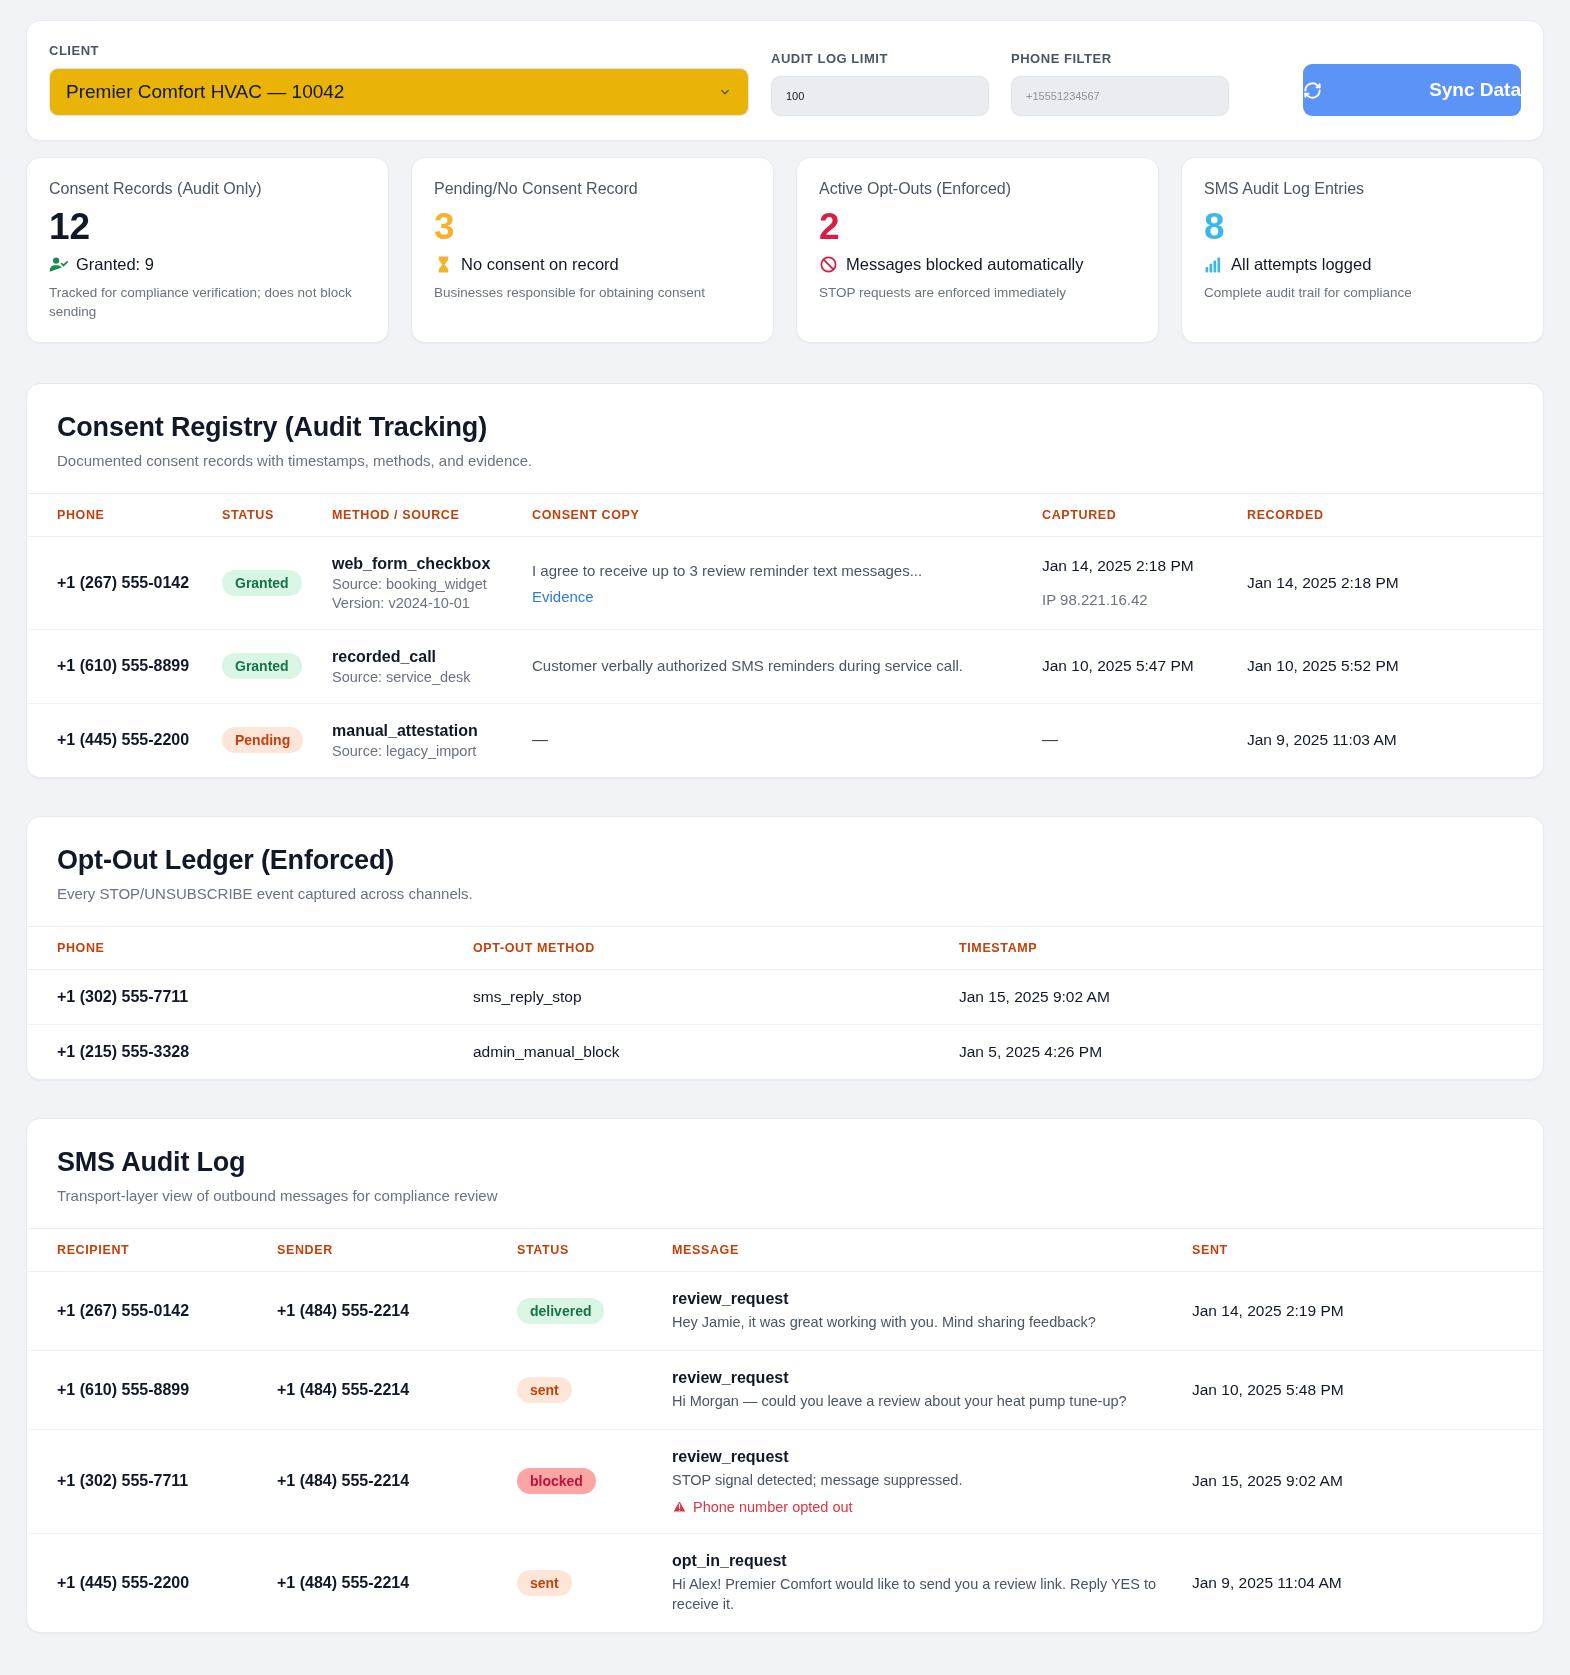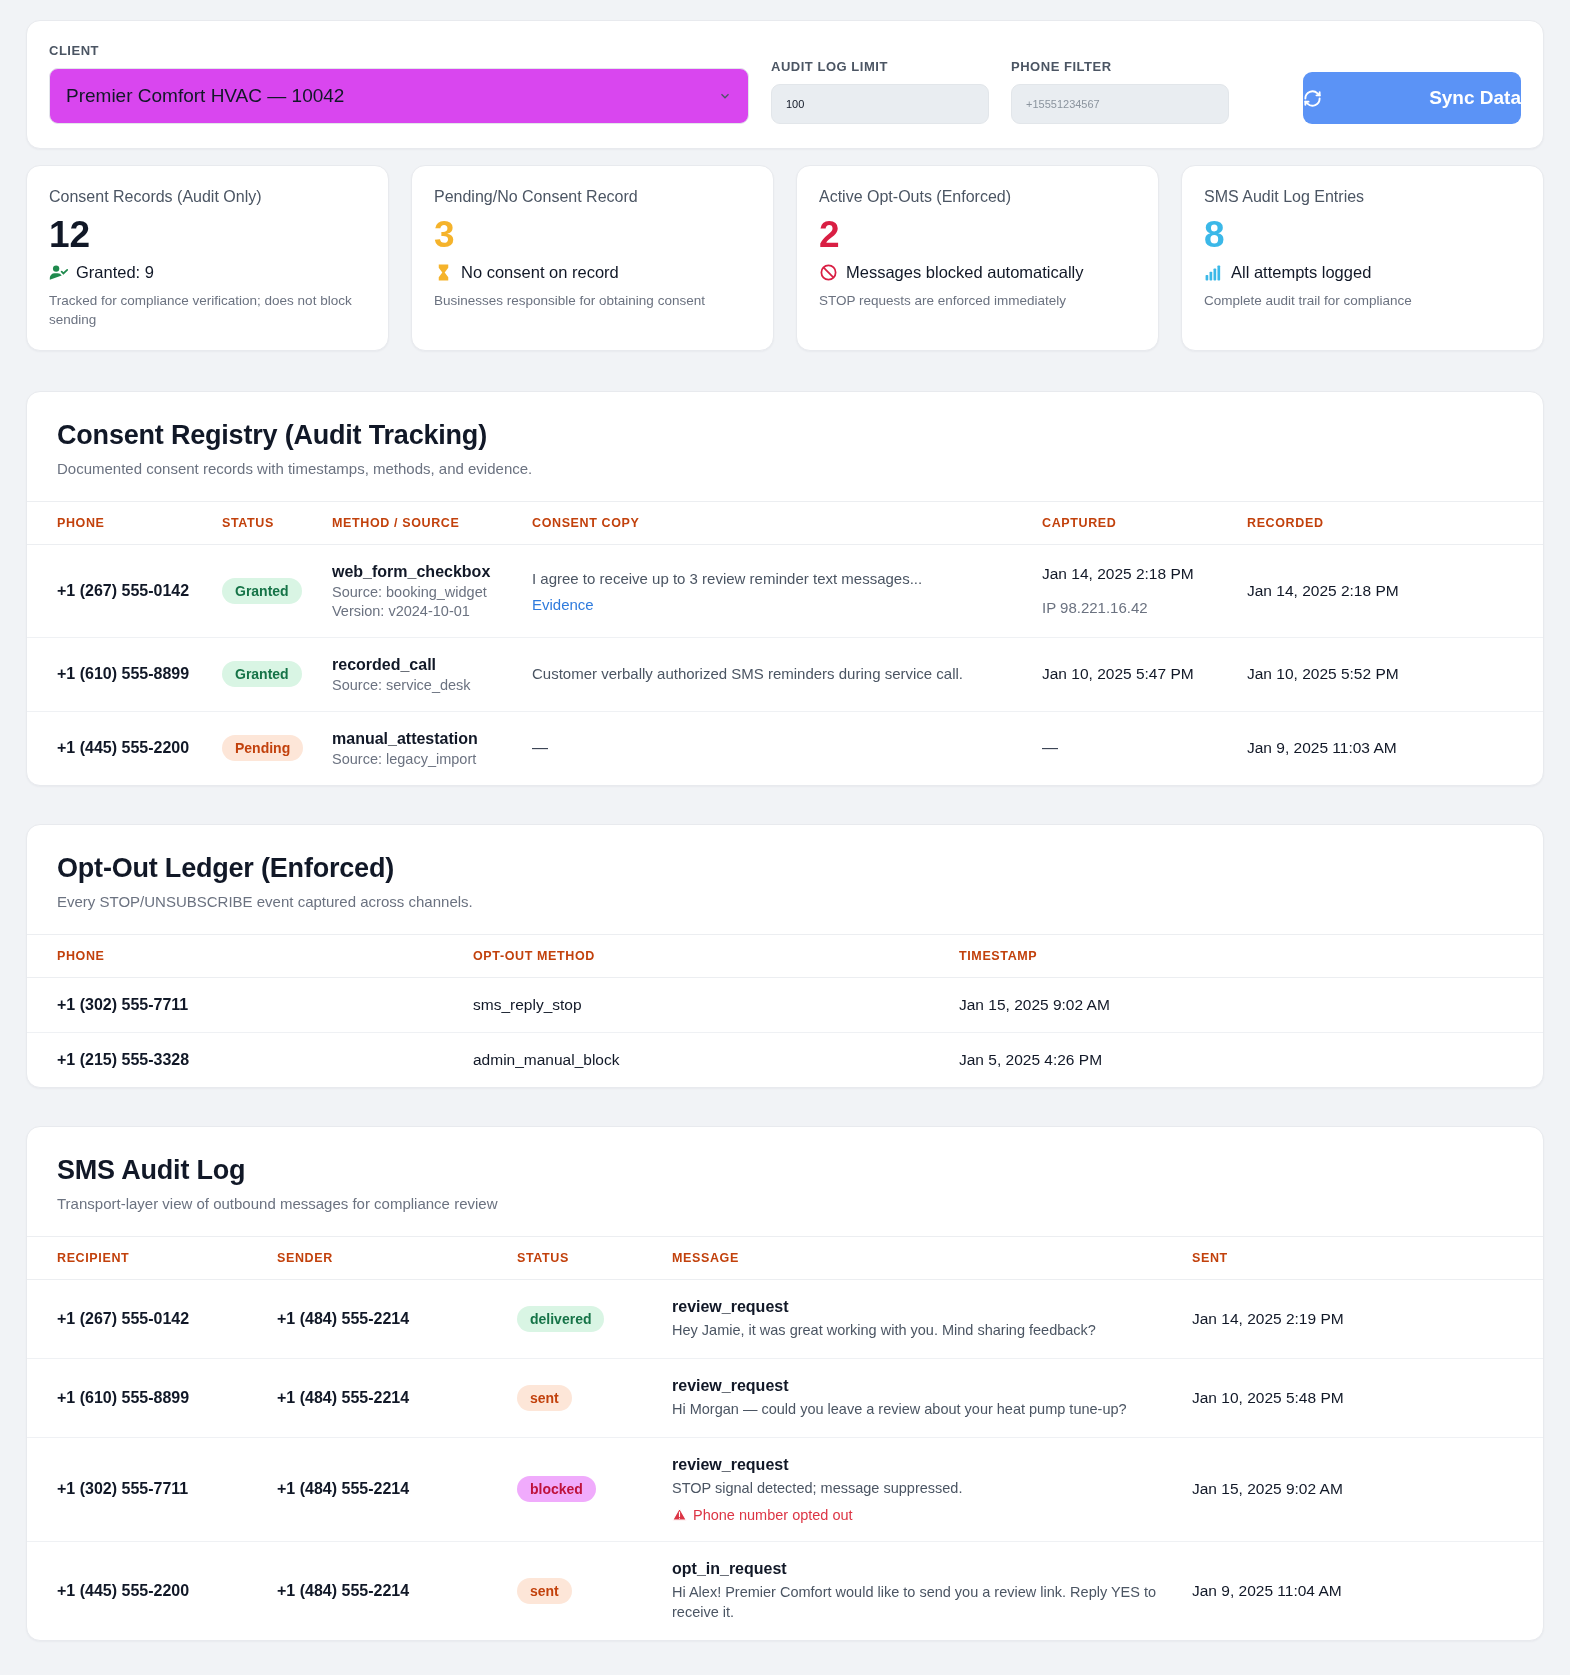--- a/index.html
+++ b/index.html
@@ -32,24 +32,24 @@
     font-weight: 700;
     letter-spacing: 0.04em;
     color: #4b5563;
     text-transform: uppercase;
     margin-bottom: 10px;
     display: block;
   }
   .client-group { flex: 0 0 700px; }
   .select-box {
     position: relative;
-    background: #d946ef;
+    background: #eab308;
     border: 1px solid #e2e6ea;
     border-radius: 9px;
-    height: 56px;
+    height: 48px;
     display: flex;
     align-items: center;
     padding: 0 16px;
     font-size: 19px;
     color: #111827;
   }
   .select-box .chev {
     position: absolute;
     right: 16px; top: 50%;
     transform: translateY(-50%);
@@ -142,21 +142,21 @@
     display: inline-block;
     padding: 5px 13px;
     border-radius: 999px;
     font-size: 14px;
     font-weight: 600;
   }
   .badge-granted { background: #d9f5e4; color: #157347; }
   .badge-pending { background: #fde6d8; color: #c2410c; }
   .badge-delivered { background: #d9f5e4; color: #157347; }
   .badge-sent { background: #fde6d8; color: #c2410c; }
-  .badge-blocked { background: #f0abfc; color: #be123c; }
+  .badge-blocked { background: #fca5a5; color: #be123c; }
 
   .method-name { font-weight: 700; color: #111827; font-size: 16px; }
   .method-meta { font-size: 14.5px; color: #6b7280; margin-top: 3px; }
   .copy-text { font-size: 15px; color: #4b5563; line-height: 1.45; }
   .evidence-link { display: inline-block; margin-top: 6px; font-size: 15px; color: #2f7bdd; cursor: pointer; }
   .stamp { font-size: 15.5px; color: #111827; }
   .stamp-meta { font-size: 15px; color: #6b7280; margin-top: 16px; }
   .dash { color: #374151; font-size: 16px; }
 
   .msg-type { font-weight: 700; color: #111827; font-size: 16px; }

